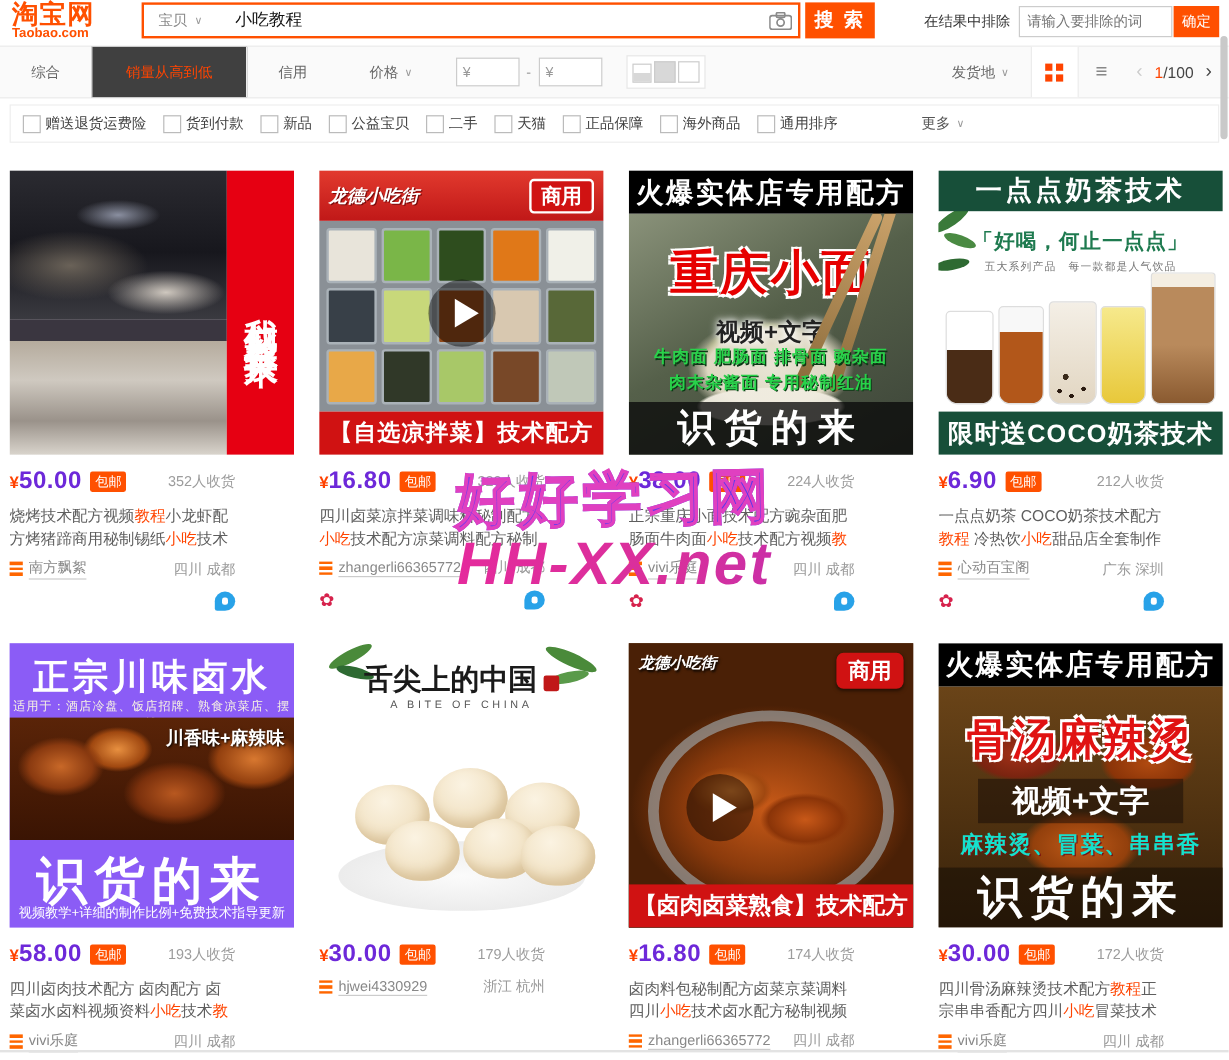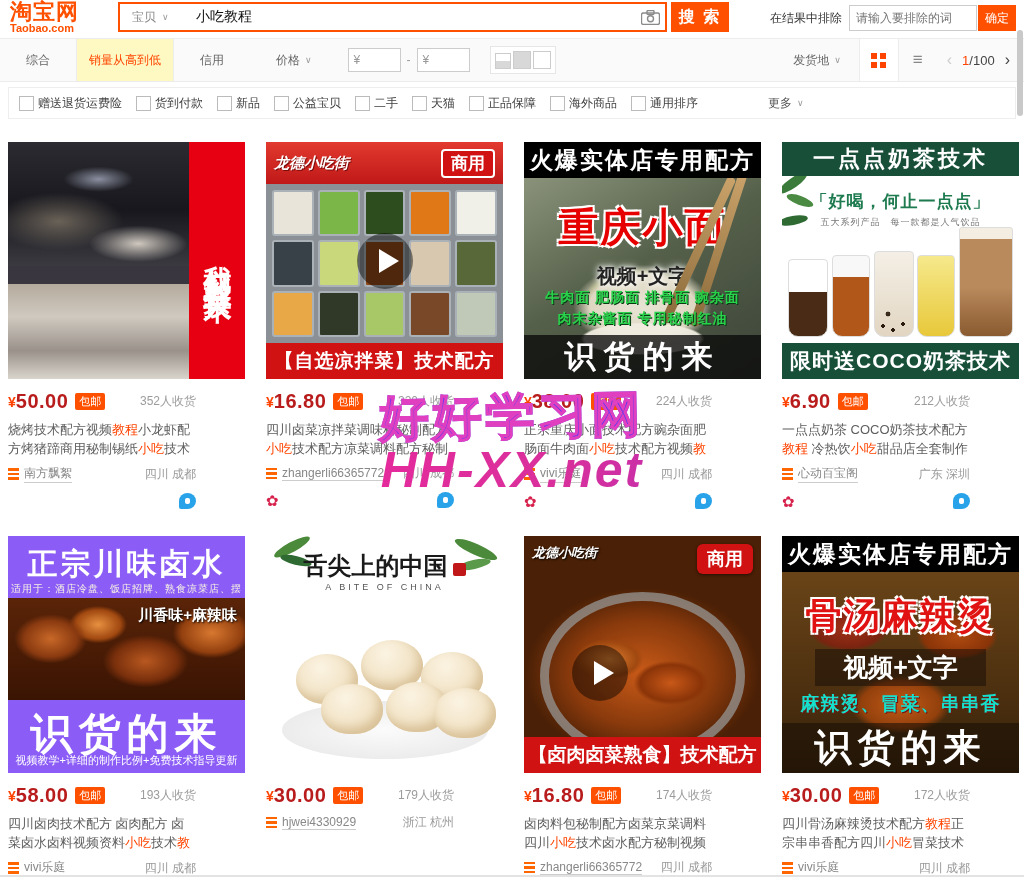--- a/index.html
+++ b/index.html
@@ -24,21 +24,21 @@
   .excl-label{position:absolute;left:770px;top:10px;font-size:12px;color:#333;}
   .excl-input{position:absolute;left:849px;top:5px;width:118px;height:22px;border:1px solid #ccc;
               font-size:12px;color:#333;padding-left:6px;font-family:inherit;outline:none;}
   .confirm-btn{position:absolute;left:978px;top:5px;width:38px;height:26px;background:#FF5000;color:#fff;
                border:none;font-size:12px;cursor:pointer;font-family:inherit;}
 
   
   .sortbar{margin-top:2px;height:42px;background:#FAFAFA;border-top:1px solid #ECECEC;border-bottom:1px solid #ECECEC;
            display:flex;align-items:center;font-size:12px;color:#666;}
   .sort-item{padding:0 26px;height:42px;display:flex;align-items:center;cursor:pointer;}
-  .sort-item.active{background:#fef9c3;color:#FF4400;border-left:1px solid #ECECEC;border-right:1px solid #ECECEC;padding:0 12px;text-align:right;}
+  .sort-item.active{background:#404040;color:#FF4400;border-left:1px solid #ECECEC;border-right:1px solid #ECECEC;padding:0 28px;text-align:right;}
   .price-range{display:flex;align-items:center;gap:6px;margin-left:10px;}
   .yuan-box{width:46px;height:22px;border:1px solid #ccc;background:#fff;display:flex;align-items:center;padding-left:5px;}
   .yuan-box .yuan{color:#999;font-size:12px;}
   .yuan-box input{width:26px;border:none;outline:none;font-family:inherit;font-size:12px;}
   .range-sep{color:#999;}
   .size-toggle{display:flex;align-items:flex-end;gap:2px;margin-left:20px;background:#fff;border:1px solid #E6E6E6;padding:4px;cursor:pointer;}
   .size-sq{width:14px;height:14px;border:1px solid #ccc;background:#fff;}
   .size-sq.s1{background:linear-gradient(#fff 50%,#d8d8d8 50%);}
   .size-sq.s2{background:#d8d8d8;width:16px;height:16px;}
   .size-sq.s3{background:#fff;width:16px;height:16px;}
@@ -62,21 +62,21 @@
   .cb-item{display:flex;align-items:center;margin-right:14px;cursor:pointer;white-space:nowrap;}
   .cb-box{width:13px;height:13px;border:1px solid #bbb;background:#fff;margin-right:4px;}
   .more{margin-left:56px;color:#555;display:flex;align-items:center;gap:5px;cursor:pointer;}
 
   
   .products{padding:23px 8px 0;display:grid;grid-template-columns:repeat(4,237px);column-gap:21px;row-gap:26px;}
   .card{width:188px;}
   .card-img{width:237px;height:237px;position:relative;overflow:hidden;background:#f5f5f5;cursor:pointer;}
   .price-row{display:flex;align-items:center;margin-top:11px;}
   .currency{color:#FF4200;font-weight:700;font-size:14px;}
-  .price-val{color:#b91c1c;font-weight:700;font-size:20px;letter-spacing:0.5px;}
+  .price-val{color:#6d28d9;font-weight:700;font-size:20px;letter-spacing:0.5px;}
   .baoyou{background:#FF5000;color:#fff;font-size:11px;padding:1px 4px;margin-left:7px;border-radius:2px;}
   .sales{margin-left:auto;color:#9c9c9c;font-size:12px;}
   .title{margin-top:7px;font-size:13px;color:#5e5e5e;line-height:19px;height:38px;overflow:hidden;
          word-break:break-all;cursor:pointer;}
   .title .hl{color:#FF4400;}
   .seller-row{margin-top:7px;display:flex;align-items:center;font-size:12px;color:#888;}
   .seller-icon{display:inline-flex;flex-direction:column;gap:2px;margin-right:5px;}
   .seller-icon i{width:11px;height:2.5px;background:#FF6600;display:block;}
   .seller-name{color:#888;border-bottom:1px solid #ccc;cursor:pointer;max-width:140px;overflow:hidden;
                text-overflow:ellipsis;white-space:nowrap;}

